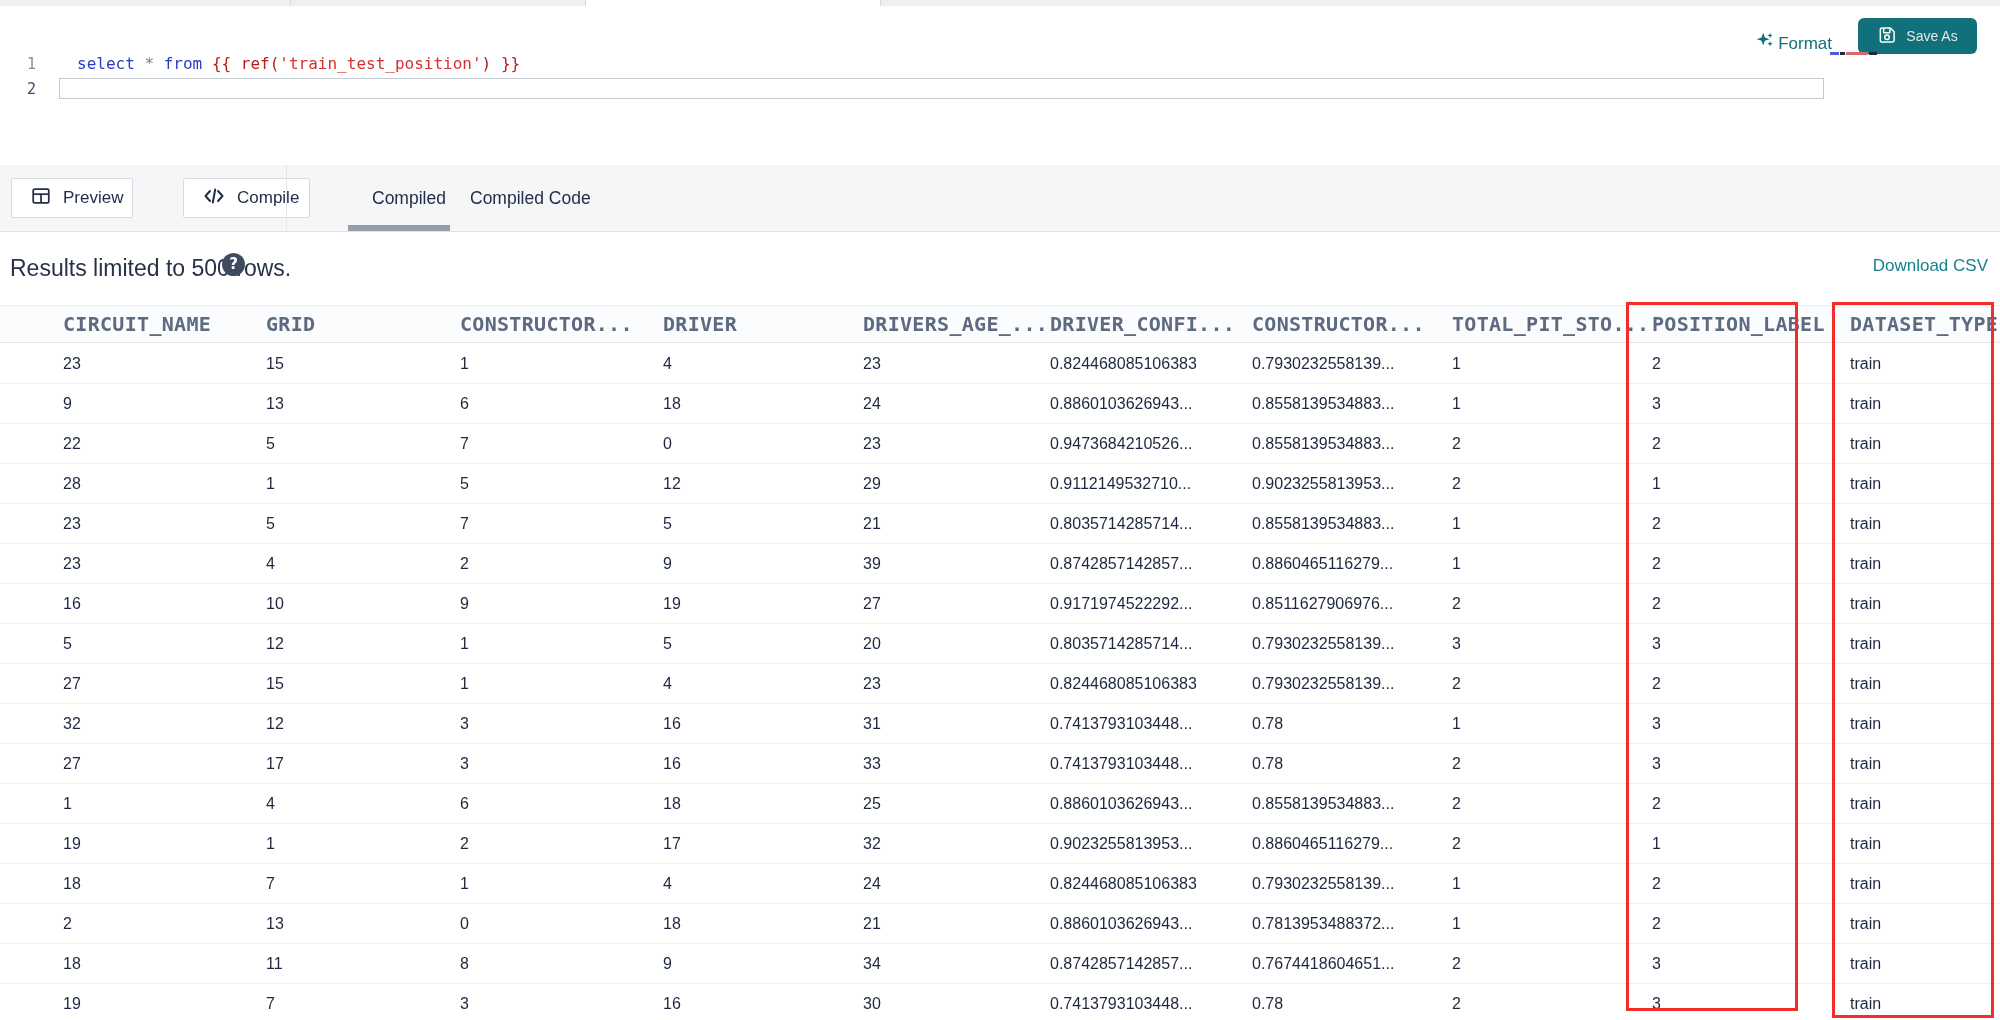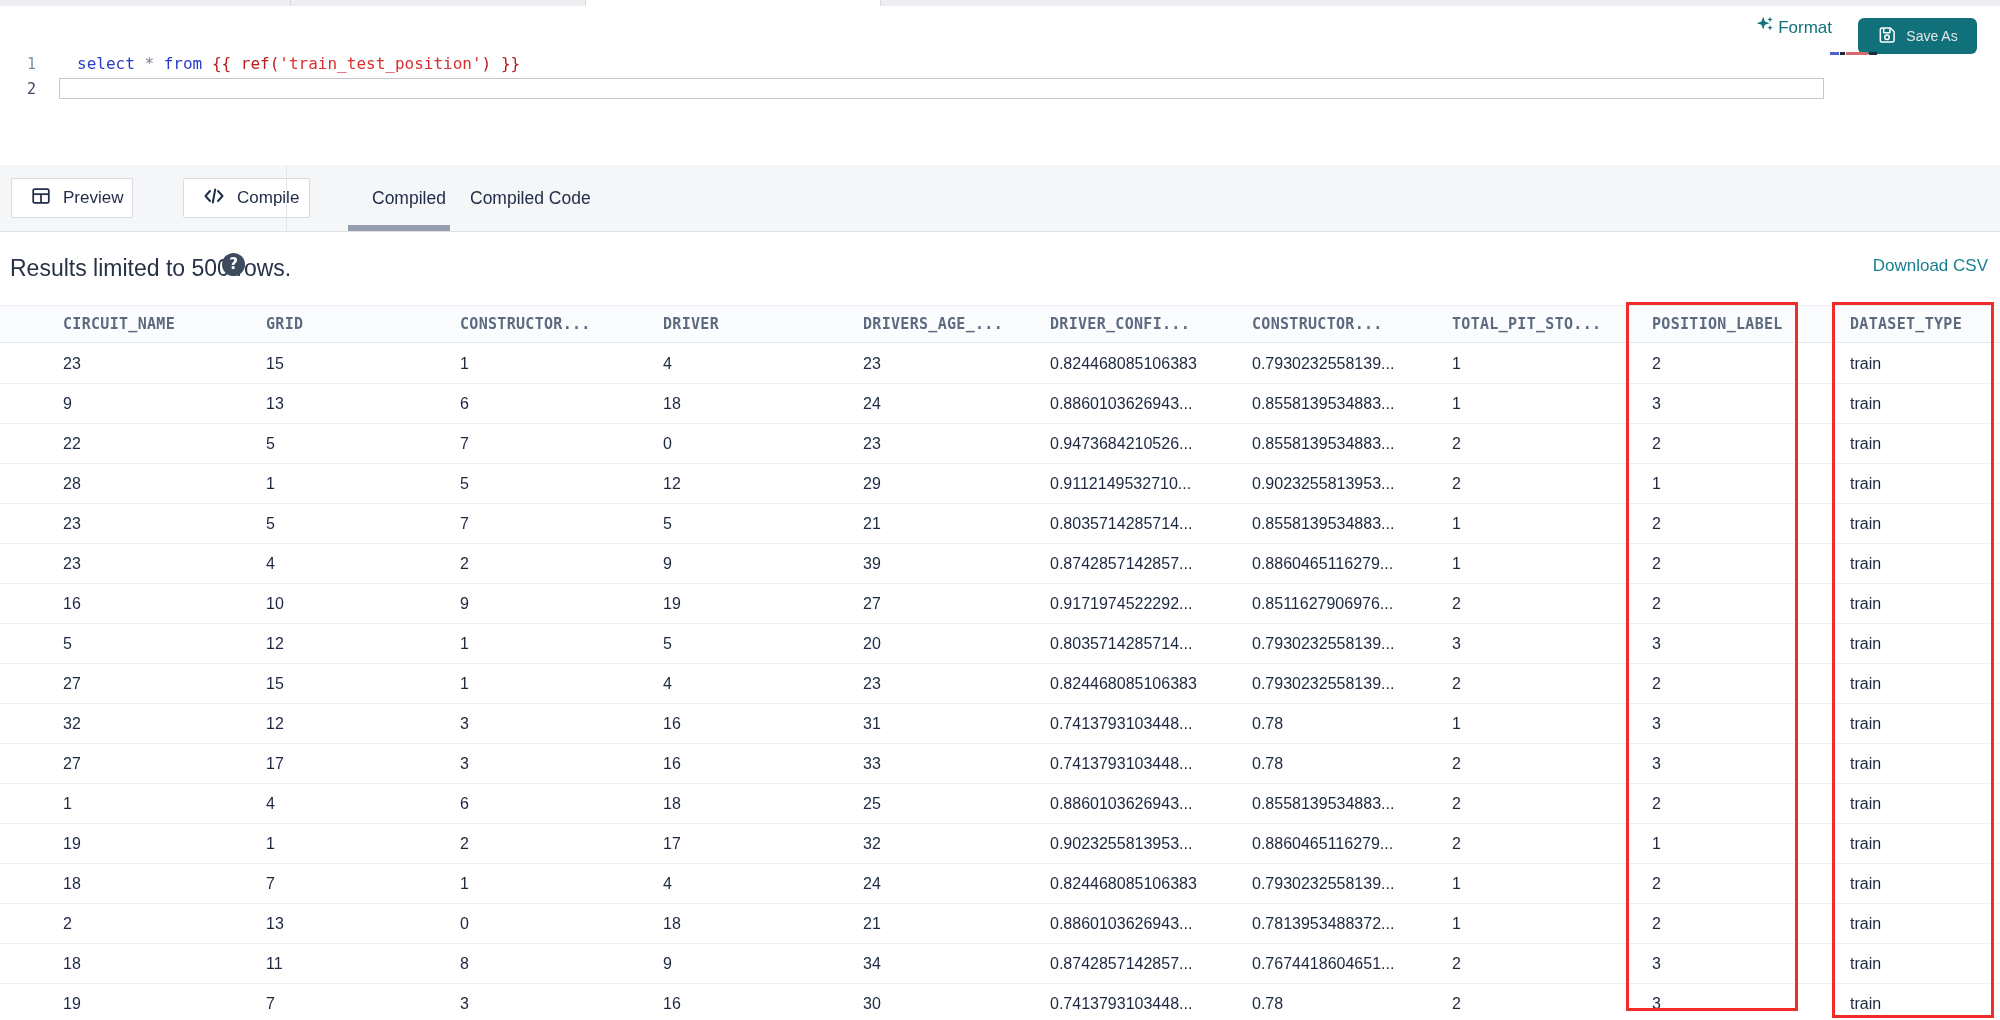--- a/index.html
+++ b/index.html
@@ -7,21 +7,21 @@
     width:2000px;height:1020px;position:relative;overflow:hidden;
     background:#ffffff;font-family:"Liberation Sans",sans-serif;color:#222e49;
   }
   
   .top-strip{position:absolute;left:0;top:0;width:2000px;height:6px;background:#edeff2;}
   .top-strip .seg-active{position:absolute;left:585px;top:0;width:295px;height:6px;background:#ffffff;}
   .top-strip .divider{position:absolute;top:0;width:1px;height:6px;background:#d6dade;}
 
   
   .editor{position:absolute;left:0;top:6px;width:2000px;height:159px;background:#ffffff;}
-  .format-btn{position:absolute;right:168px;top:8px;display:flex;align-items:center;gap:2px;
+  .format-btn{position:absolute;right:168px;top:24px;display:flex;align-items:center;gap:2px;
     color:#11717a;font-size:17px;cursor:pointer;}
   .saveas-btn{position:absolute;right:23px;top:12px;width:119px;height:36px;background:#11717a;
     border-radius:6px;display:flex;align-items:center;justify-content:center;gap:9px;
     color:#e5e5e5;font-size:14px;cursor:pointer;}
   .gutter-num{position:absolute;width:22px;text-align:right;font-family:"DejaVu Sans Mono",monospace;
     font-size:15px;color:#7d93a5;}
   .gutter-1{left:14px;top:49px;}
   .gutter-2{left:14px;top:74px;color:#3c4a66;}
   .code-line{position:absolute;left:77px;top:48px;font-family:"DejaVu Sans Mono",monospace;
     font-size:16px;white-space:pre;}
@@ -53,21 +53,21 @@
   .help-icon{position:absolute;left:222px;top:253px;width:23px;height:23px;border-radius:50%;
     background:#3e4a5e;color:#ffffff;font-size:15px;font-weight:bold;text-align:center;
     line-height:23px;font-family:"DejaVu Sans",sans-serif;cursor:pointer;}
   .download-csv{position:absolute;right:12px;top:256px;font-size:17px;color:#187f8d;cursor:pointer;}
 
   
   .grid-cols{display:grid;grid-template-columns:203px 194px 203px 200px 187px 202px 200px 200px 198px 150px;
     padding-left:63px;align-items:center;box-sizing:border-box;}
   .thead-row{position:absolute;left:0;top:305px;width:2000px;height:38px;background:#fbfcfd;
     border-top:1px solid #eceef1;border-bottom:1px solid #e3e6ea;
-    font-family:"DejaVu Sans Mono",monospace;font-size:15px;font-weight:bold;
+    font-family:"DejaVu Sans Mono",monospace;font-size:20px;font-weight:bold;
     letter-spacing:0.3px;color:#5d6a80;}
   .table-body{position:absolute;left:0;top:344px;width:2000px;}
   .trow{height:40px;border-bottom:1px solid #eef0f2;font-family:Liberation Sans, sans-serif;
     font-size:16px;color:#1d2840;}
   .hcell,.tcell{overflow:hidden;white-space:nowrap;}
 
   
   .redbox{position:absolute;border:3px solid #f32b2b;box-sizing:border-box;background:transparent;}
   .redbox-1{left:1626px;top:302px;width:172px;height:709px;}
   .redbox-2{left:1832px;top:302px;width:162px;height:716px;}

